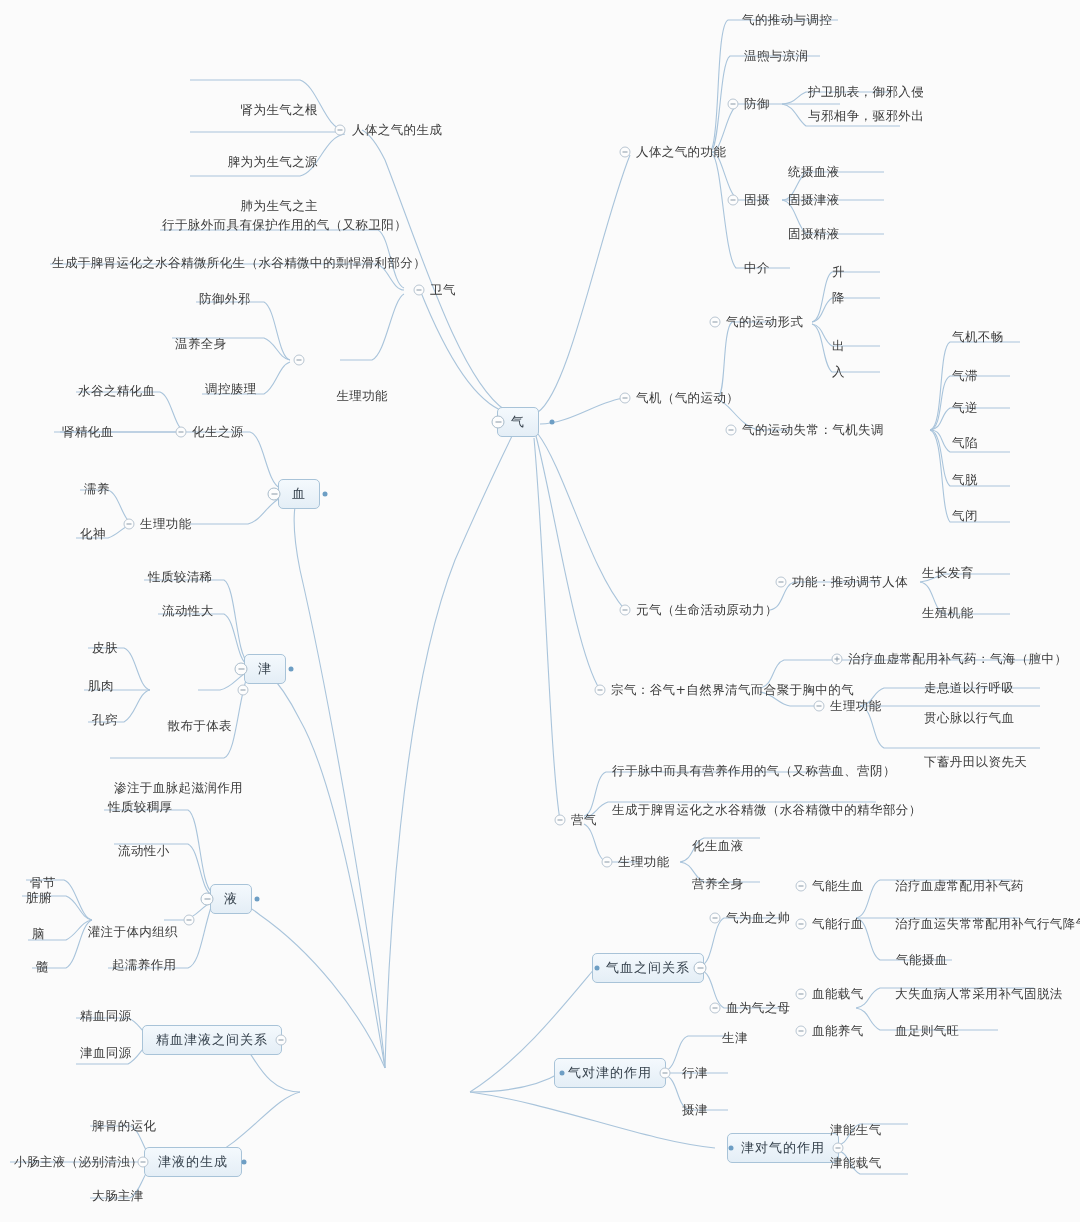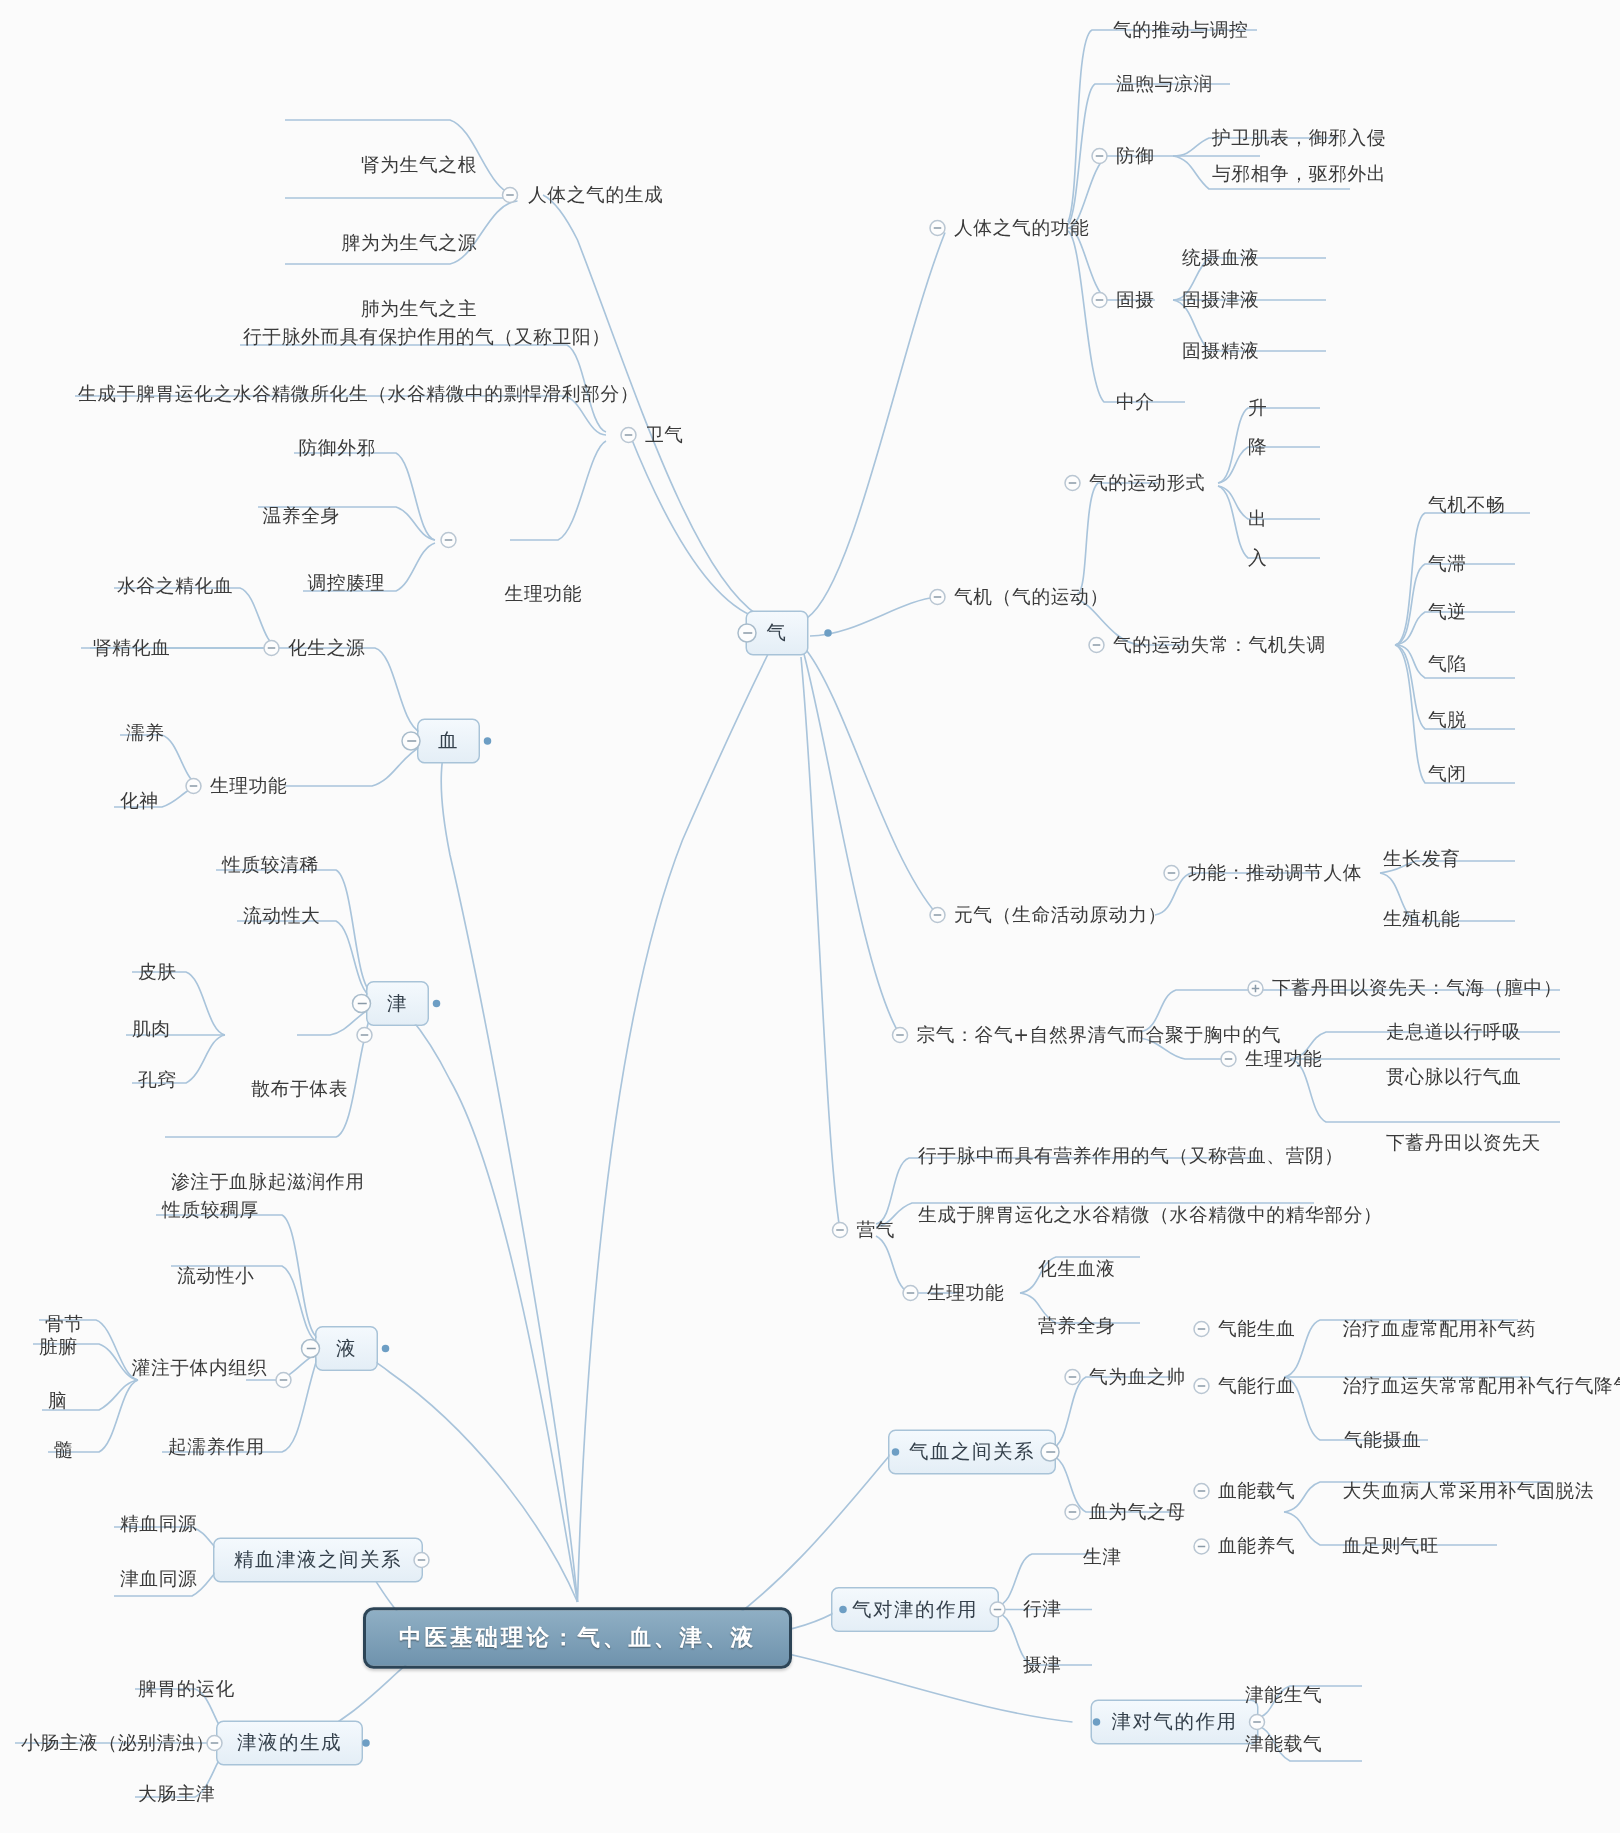--- a/index.html
+++ b/index.html
@@ -226,21 +226,20 @@
 
       <path d="M154,1038 C142,1036 140,1022 128,1018 L76,1018"></path>
       <path d="M154,1042 C142,1044 140,1058 128,1064 L76,1064"></path>
 
       <path d="M156,1160 C144,1158 142,1130 130,1126 L90,1126"></path>
       <path d="M156,1162 L130,1162 L10,1162"></path>
       <path d="M156,1164 C144,1166 142,1192 130,1198 L90,1198"></path>
     </g>
   </svg>
 
-  <div class="root" style="left:385px;top:1092px;">中医基础理论：气、血、津、液</div>
 
   <div class="boxnode" style="left:518px;top:422px;">气</div>
   <div class="tog big" style="left:498px;top:422px;"></div>
   <div class="dot" style="left:552px;top:422px;"></div>
 
   <div class="node" style="left:352px;top:130px;">人体之气的生成</div>
   <div class="tog" style="left:340px;top:130px;"></div>
   <div class="node r" style="left:318px;top:74px;">肾为生气之根</div>
   <div class="node r" style="left:318px;top:126px;">脾为为生气之源</div>
   <div class="node r" style="left:318px;top:170px;">肺为生气之主</div>
@@ -323,40 +322,40 @@
 
   <div class="node" style="left:114px;top:788px;">渗注于血脉起滋润作用</div>
 
   <div class="boxnode" style="left:231px;top:899px;">液</div>
   <div class="tog big" style="left:207px;top:899px;"></div>
   <div class="dot" style="left:257px;top:899px;"></div>
 
   <div class="node" style="left:108px;top:807px;">性质较稠厚</div>
   <div class="node" style="left:118px;top:851px;">流动性小</div>
 
-  <div class="node r" style="left:178px;top:876px;padding-left:36px;">灌注于体内组织</div>
+  <div class="node r" style="left:178px;top:896px;padding-left:36px;">灌注于体内组织</div>
   <div class="tog" style="left:189px;top:920px;"></div>
   <div class="node" style="left:30px;top:883px;">骨节</div>
   <div class="node" style="left:26px;top:898px;">脏腑</div>
   <div class="node" style="left:32px;top:934px;">脑</div>
   <div class="node" style="left:36px;top:967px;">髓</div>
 
   <div class="node" style="left:112px;top:965px;">起濡养作用</div>
 
   <div class="node" style="left:636px;top:610px;">元气（生命活动原动力）</div>
   <div class="tog" style="left:625px;top:610px;"></div>
   <div class="node" style="left:792px;top:582px;">功能：推动调节人体</div>
   <div class="tog" style="left:781px;top:582px;"></div>
   <div class="node" style="left:922px;top:573px;">生长发育</div>
   <div class="node" style="left:922px;top:613px;">生殖机能</div>
 
   <div class="node" style="left:611px;top:690px;">宗气：谷气+自然界清气而合聚于胸中的气</div>
   <div class="tog" style="left:600px;top:690px;"></div>
 
-  <div class="node" style="left:848px;top:659px;">下蓄丹田以资先天：气海（膻中）</div>
+  <div class="node" style="left:848px;top:659px;">治疗血虚常配用补气药：气海（膻中）</div>
   <div class="tog plus" style="left:837px;top:659px;"></div>
 
   <div class="node" style="left:830px;top:706px;">生理功能</div>
   <div class="tog" style="left:819px;top:706px;"></div>
   <div class="node" style="left:924px;top:688px;">走息道以行呼吸</div>
   <div class="node" style="left:924px;top:718px;">贯心脉以行气血</div>
   <div class="node" style="left:924px;top:762px;">下蓄丹田以资先天</div>
 
   <div class="node" style="left:571px;top:820px;">营气</div>
   <div class="tog" style="left:560px;top:820px;"></div>

